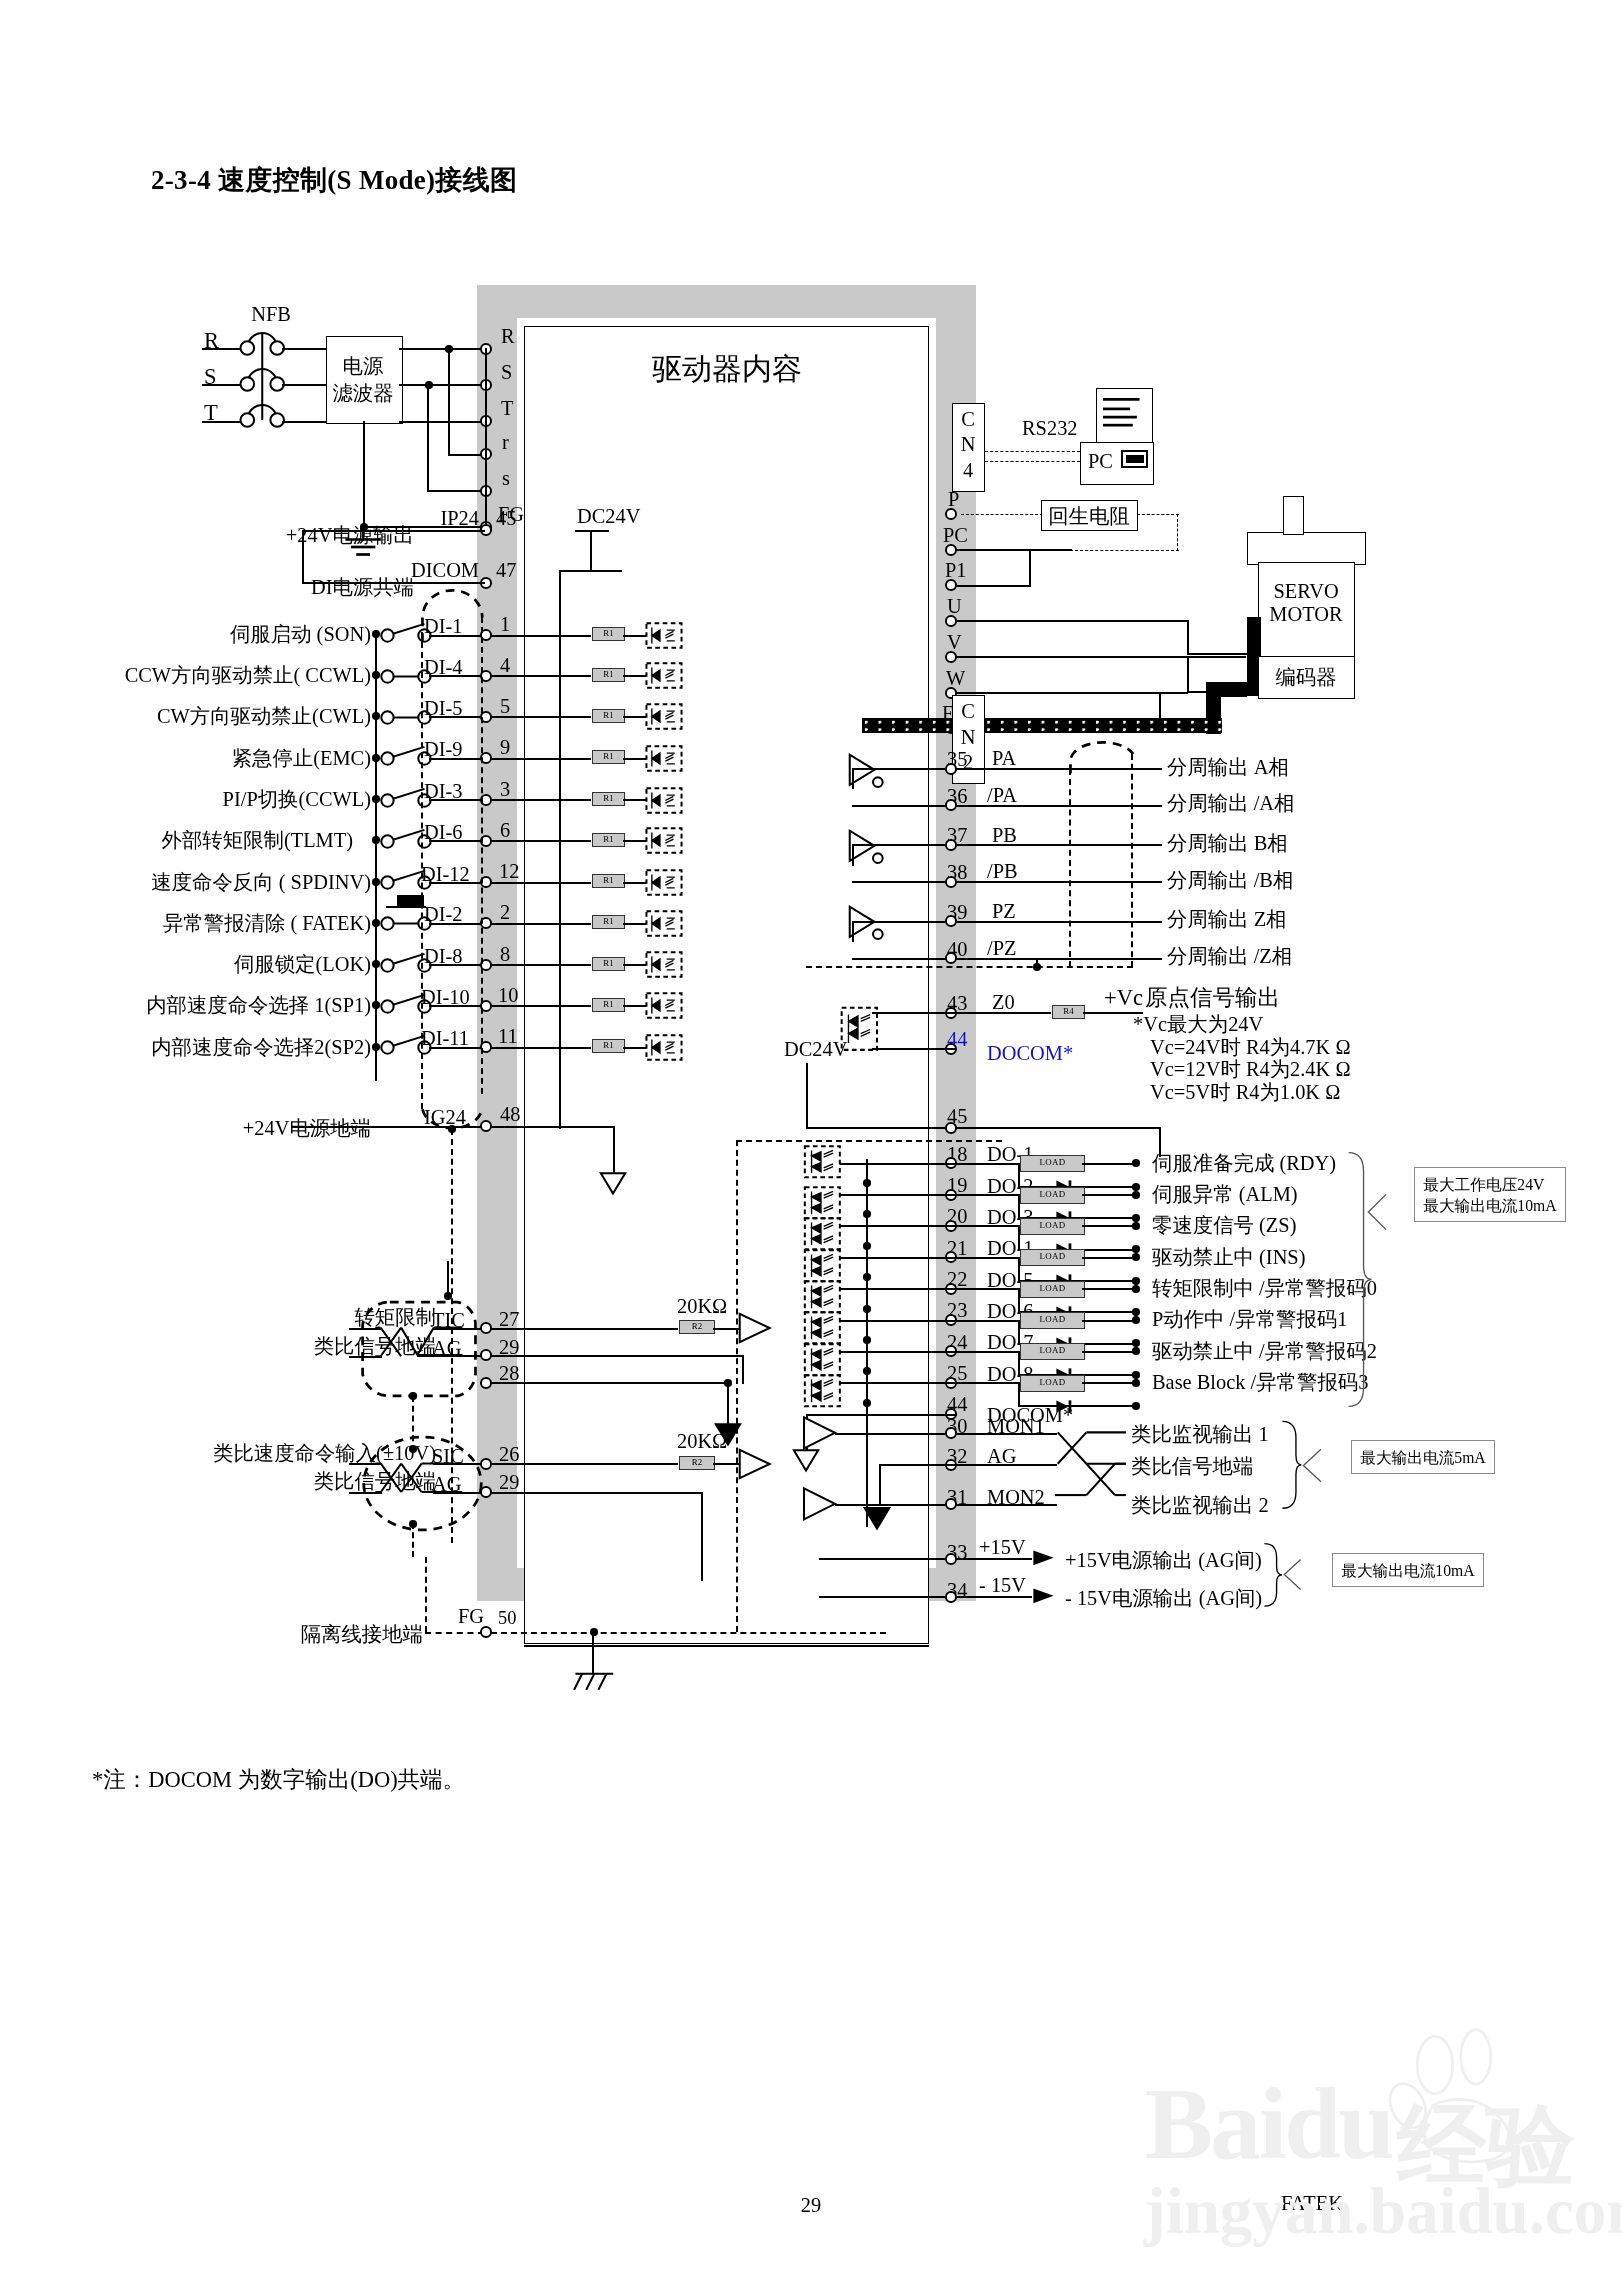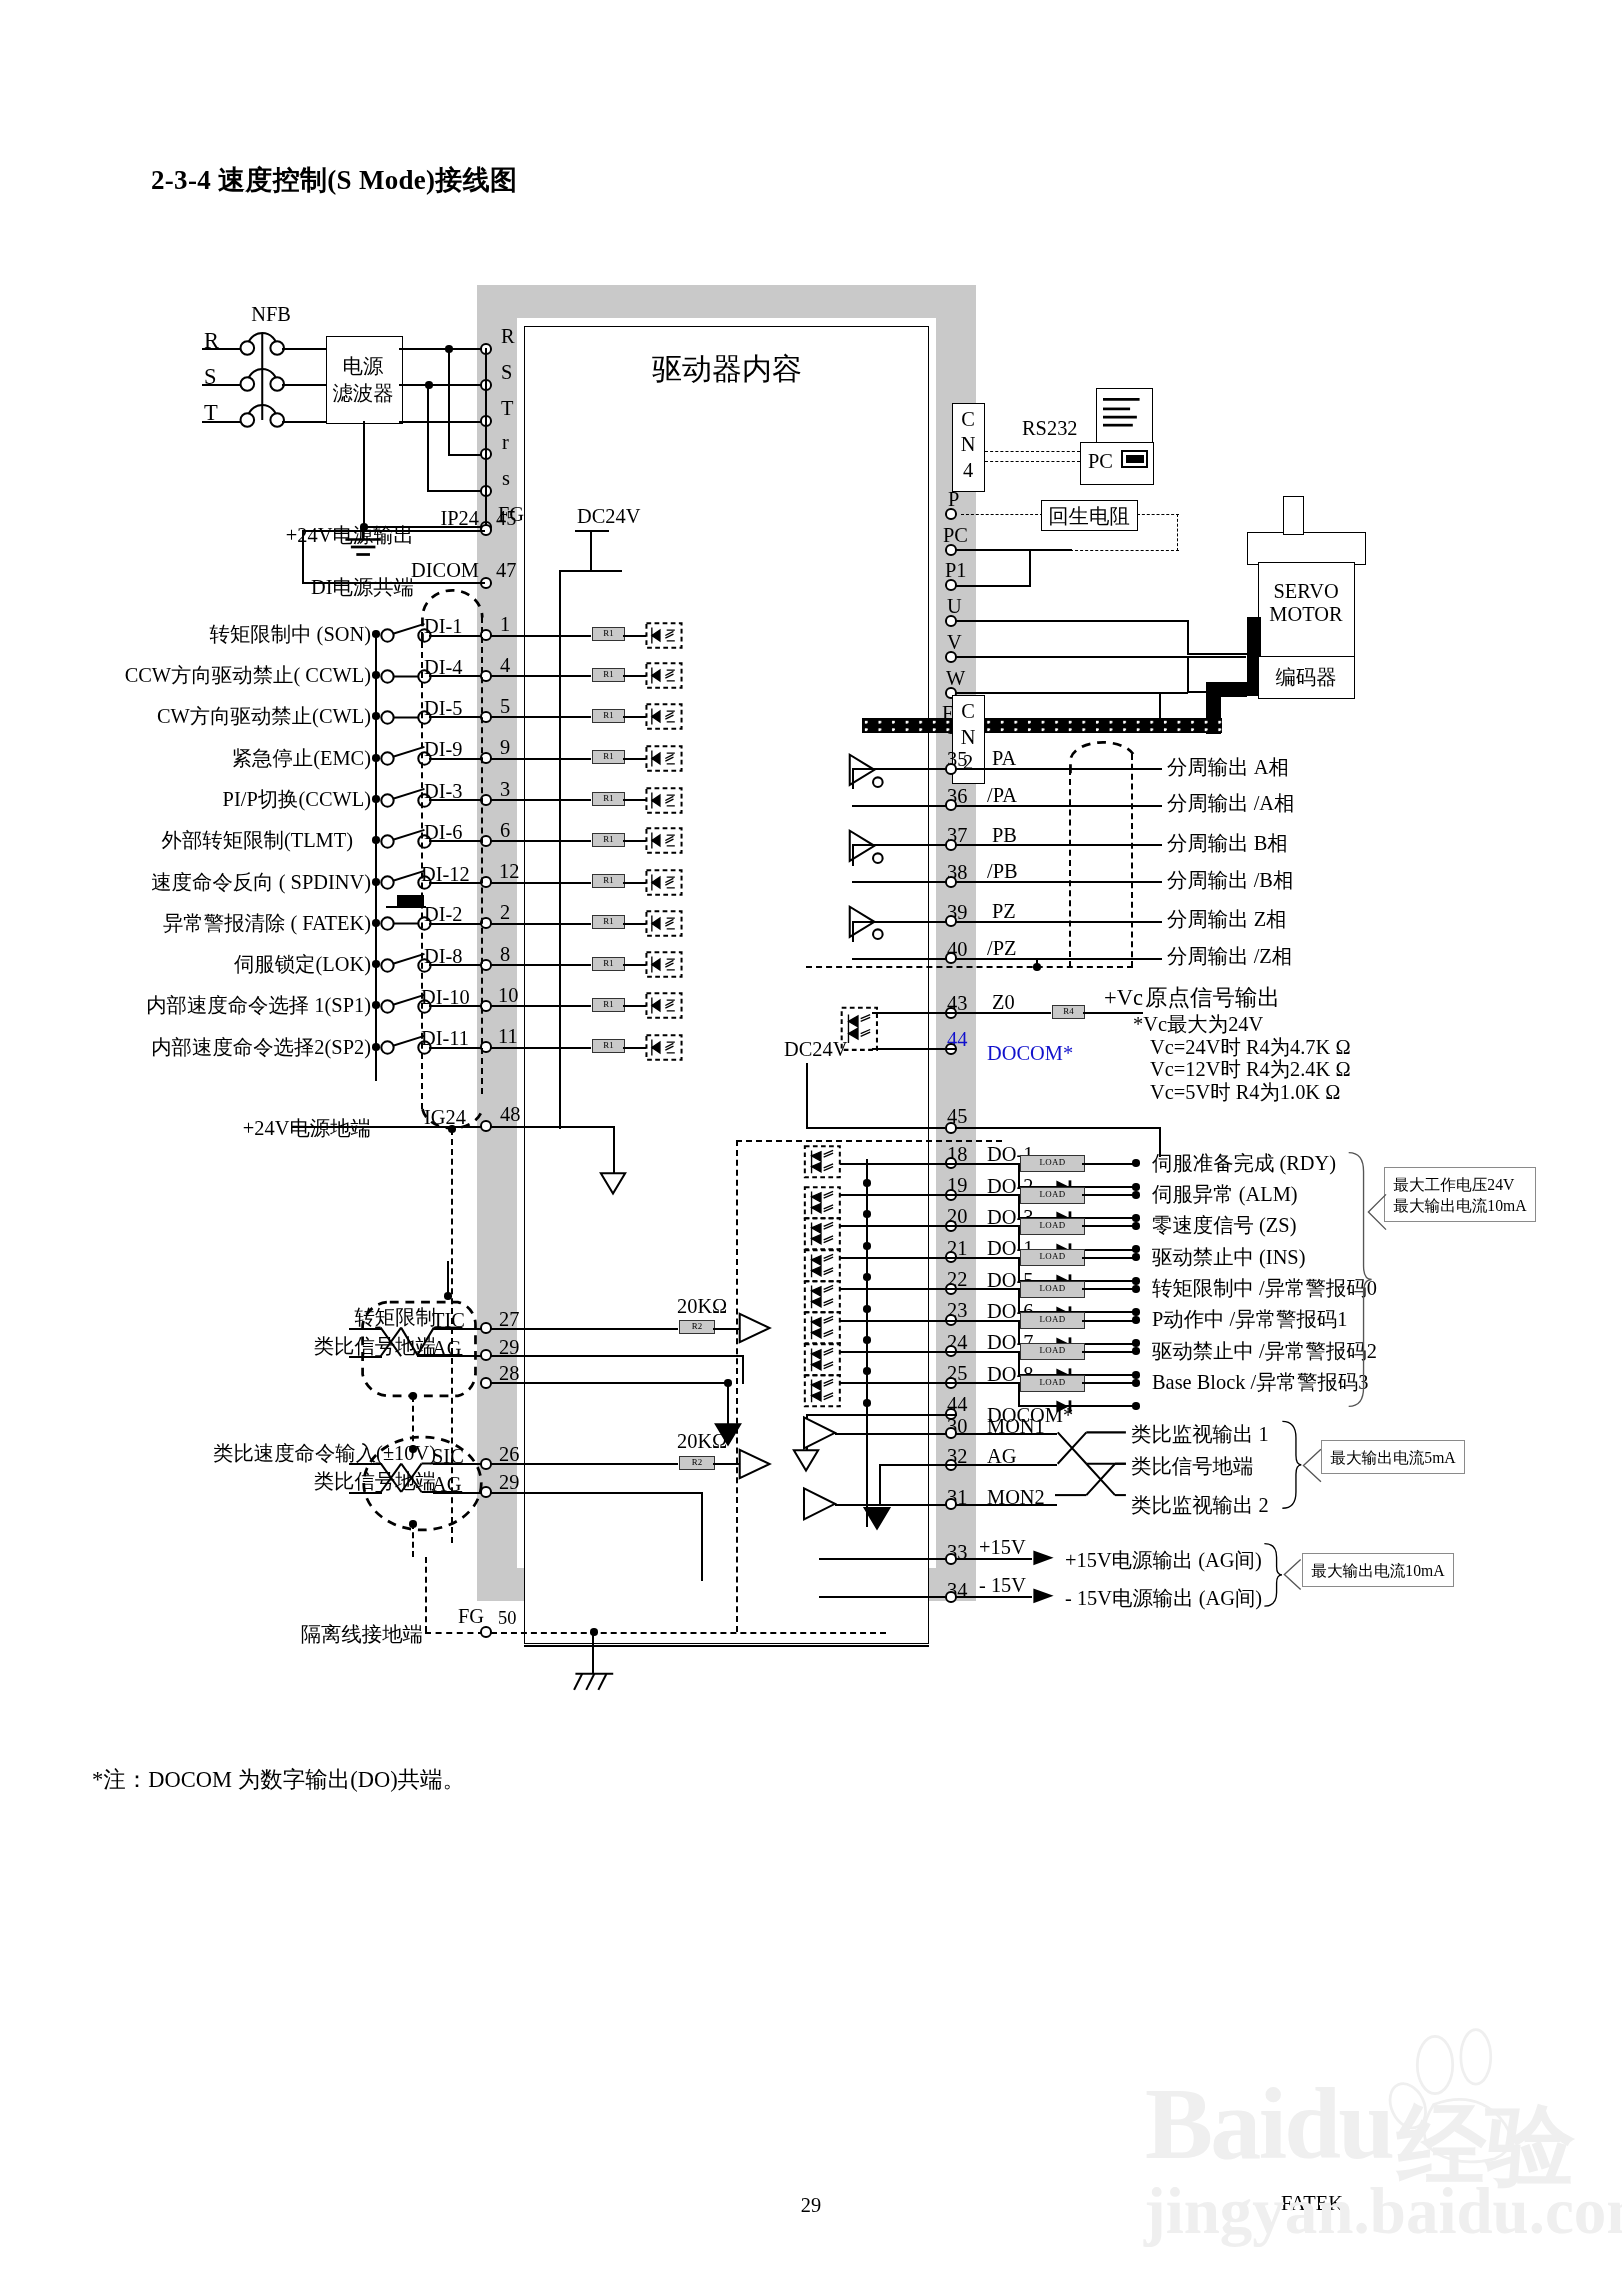--- a/index.html
+++ b/index.html
@@ -25,21 +25,21 @@
         background:#fff;box-sizing:border-box;}
   .dot{position:absolute;width:7.5px;height:7.5px;background:#000;border-radius:50%;}
   .rbox{position:absolute;background:#c9c9c9;border:0.7px solid #333;
         font-size:8.9px;text-align:center;line-height:11.6px;height:12.3px;}
   .loadbox{position:absolute;background:#c9c9c9;border:1.4px solid #333;
         font-size:8.9px;text-align:center;line-height:13.6px;height:15px;letter-spacing:0.3px;}
   .dashv{position:absolute;width:0;border-left:2px dashed #000;}
   .dashh{position:absolute;height:0;border-top:2px dashed #000;}
   .dashh2{position:absolute;height:0;border-top:1.4px dashed #000;}
   .callout{position:absolute;border:0.7px solid #8a8a8a;background:#fff;
-        font-size:15.7px;line-height:1.35;padding:5.5px 8.2px;white-space:nowrap;}
+        font-size:15.7px;line-height:1.35;padding:5.5px 8.2px;white-space:nowrap;margin-left:30px;}
   .wm{position:absolute;color:#efefef;font-weight:bold;}
   svg{position:absolute;overflow:visible;}
 </style>
 </head>
 <body>
 
 <div class="pg">
 
   <div class="t title" style="left:151px;top:167px;">2-3-4  速度控制(S Mode)接线图</div>
 
@@ -217,21 +217,21 @@
   <div class="vl3" style="left:302px;top:530px;height:54px;"></div>
 
   <div class="t f20" style="left:577px;top:506px;">DC24V</div>
   <div class="hl3" style="left:575px;top:530px;width:34px;"></div>
   <div class="vl3" style="left:590px;top:530px;height:41px;"></div>
   <div class="hl3" style="left:559px;top:570px;width:63px;"></div>
   <div class="vl3" style="left:559px;top:570px;height:559px;"></div>
 
   <div class="vl3" style="left:375px;top:631px;height:450px;"></div>
 
-  <div class="tr f20" style="left:371px;top:624px;">转矩限制中 (SON)</div>
+  <div class="tr f20" style="left:371px;top:624px;">伺服启动 (SON)</div>
   <div class="dot" style="left:372px;top:630px;"></div>
   <svg style="left:382px;top:617px;width:63px;height:37px;" viewBox="0 0 92 54" width="63" height="37">
     <line x1="8" y1="27" x2="62" y2="10" stroke="#000" stroke-width="3"></line>
     <circle cx="8" cy="27" r="9" fill="#fff" stroke="#000" stroke-width="3"></circle>
     <circle cx="62" cy="27" r="9" fill="#fff" stroke="#000" stroke-width="3"></circle>
   </svg>
   <div class="hl3" style="left:429px;top:635px;width:55px;"></div>
   <div class="t f20" style="left:424px;top:616px;">DI-1</div>
   <div class="term" style="left:480px;top:629px;"></div>
   <div class="t f20" style="left:500px;top:614px;">1</div>

